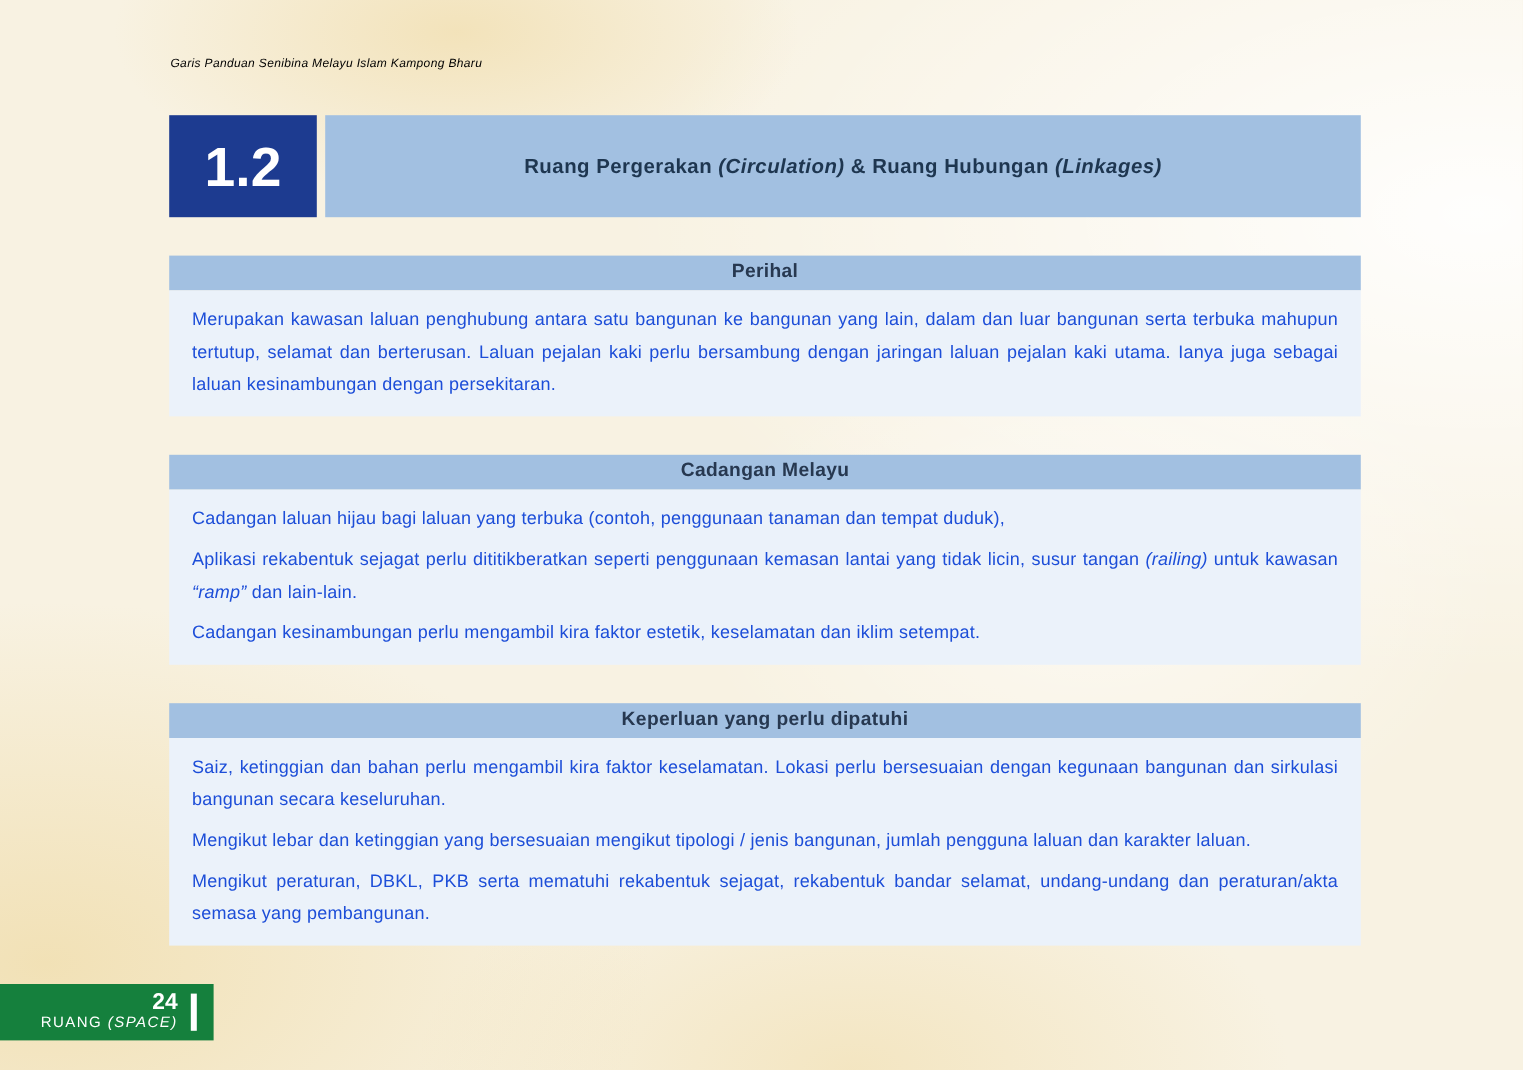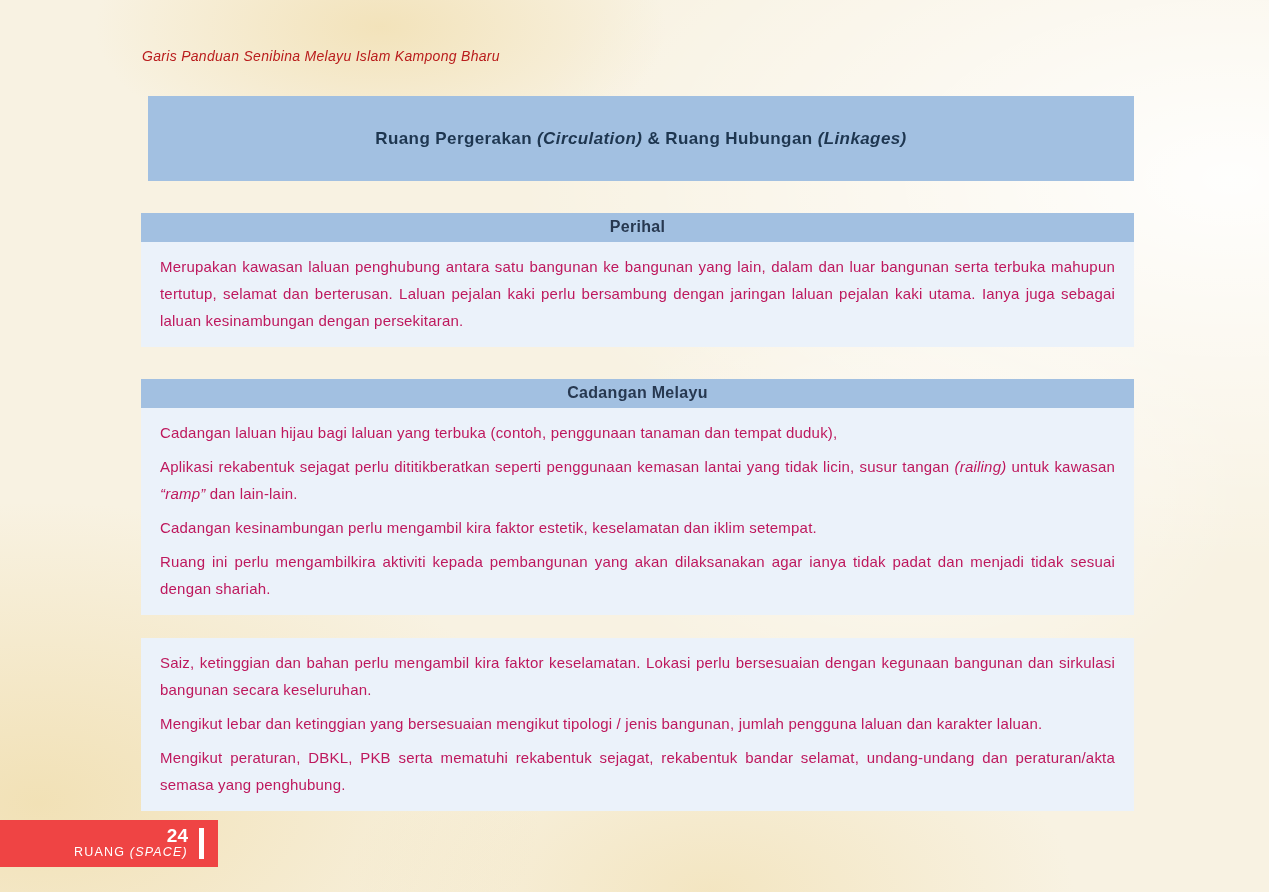--- a/index.html
+++ b/index.html
@@ -12,22 +12,22 @@
     background-image:
       radial-gradient(ellipse 420px 200px at 30% 3%, rgba(236,208,138,0.45), transparent 68%),
       radial-gradient(ellipse 720px 430px at 3% 90%, rgba(235,208,138,0.50), transparent 70%),
       radial-gradient(ellipse 520px 280px at 56% 100%, rgba(237,212,148,0.42), transparent 70%),
       radial-gradient(ellipse 950px 520px at 97% 20%, rgba(255,255,255,0.92), transparent 75%),
       radial-gradient(ellipse 480px 320px at 72% 55%, rgba(255,255,255,0.55), transparent 70%);
   }
 
   .running-header {
     position: absolute; left: 142px; top: 48px;
-    font-size: 14px; font-style: italic; letter-spacing: 0.3px;
-    color: #b91c1c;
+    font-size: 10px; font-style: italic; letter-spacing: 0.3px;
+    color: #000000;
   }
 
   .content { position: absolute; left: 141px; top: 96px; width: 993px; }
 
   .title-row { display: flex; height: 85px; }
   .num-box {
     width: 123px; background: #1d3b90; color: #ffffff;
     font-weight: 700; font-size: 46px;
     display: flex; align-items: center; justify-content: center;
   }
@@ -37,74 +37,77 @@
     display: flex; align-items: center; justify-content: center;
   }
 
   .section { margin-top: 23px; }
   .sec-head {
     background: #a2c0e1; color: #273850;
     font-weight: 700; font-size: 16px; text-align: center;
     padding: 5px 0 6px; letter-spacing: 0.3px; margin-top: 32px;
   }
   .sec-body {
-    background: #ebf2fa; color: #be185d;
+    background: #ebf2fa; color: #1d4ed8;
     font-size: 15px; line-height: 27px; letter-spacing: 0.2px;
     text-align: justify;
     padding: 11px 19px 13px;
   }
   .sec-body p { margin: 0 0 7px; }
   .sec-body p:last-child { margin-bottom: 0; }
   .it { font-style: italic; }
 
   .footer {
     position: absolute; left: 0; top: 820px;
-    width: 218px; height: 47px; background: #ef4444;
+    width: 178px; height: 47px; background: #15803d;
     display: flex; align-items: center; justify-content: flex-end;
   }
   .footer-text { text-align: right; color: #ffffff; }
   .footer-num { font-size: 19px; font-weight: 700; line-height: 18px; }
   .footer-label { font-size: 12.5px; letter-spacing: 1.2px; line-height: 15px; }
   .footer-divider { width: 5px; height: 31px; background: #ffffff; margin: 0 14px 0 11px; }
 </style>
 </head>
 <body>
 
 <div class="running-header">Garis Panduan Senibina Melayu Islam Kampong Bharu</div>
 
 <div class="content">
 
   <div class="title-row">
+    <div class="num-box">
+      <span>1.2</span>
+    </div>
     <div class="title-bar">
       <span><span>Ruang Pergerakan </span><span class="it">(Circulation)</span><span> &amp; Ruang Hubungan </span><span class="it">(Linkages)</span></span>
     </div>
   </div>
 
   <div class="section">
     <div class="sec-head">Perihal</div>
     <div class="sec-body">
       <p>Merupakan kawasan laluan penghubung antara satu bangunan ke bangunan yang lain, dalam dan luar bangunan serta terbuka mahupun tertutup, selamat dan berterusan. Laluan pejalan kaki perlu bersambung dengan jaringan laluan pejalan kaki utama. Ianya juga sebagai laluan kesinambungan dengan persekitaran.</p>
     </div>
   </div>
 
   <div class="section">
     <div class="sec-head">Cadangan Melayu</div>
     <div class="sec-body">
       <p>Cadangan laluan hijau bagi laluan yang terbuka (contoh, penggunaan tanaman dan tempat duduk),</p>
       <p><span>Aplikasi rekabentuk sejagat perlu dititikberatkan seperti penggunaan kemasan lantai yang tidak licin, susur tangan </span><span class="it">(railing)</span><span> untuk kawasan </span><span class="it">“ramp”</span><span> dan lain-lain.</span></p>
       <p>Cadangan kesinambungan perlu mengambil kira faktor estetik, keselamatan dan iklim setempat.</p>
-      <p>Ruang ini perlu mengambilkira aktiviti kepada pembangunan yang akan dilaksanakan agar ianya tidak padat dan menjadi tidak sesuai dengan shariah.</p>
     </div>
   </div>
 
   <div class="section">
+    <div class="sec-head">Keperluan yang perlu dipatuhi</div>
     <div class="sec-body">
       <p>Saiz, ketinggian dan bahan perlu mengambil kira faktor keselamatan. Lokasi perlu bersesuaian dengan kegunaan bangunan dan sirkulasi bangunan secara keseluruhan.</p>
       <p>Mengikut lebar dan ketinggian yang bersesuaian mengikut tipologi / jenis bangunan, jumlah pengguna laluan dan karakter laluan.</p>
-      <p>Mengikut peraturan, DBKL, PKB serta mematuhi rekabentuk sejagat, rekabentuk bandar selamat, undang-undang dan peraturan/akta semasa yang penghubung.</p>
+      <p>Mengikut peraturan, DBKL, PKB serta mematuhi rekabentuk sejagat, rekabentuk bandar selamat, undang-undang dan peraturan/akta semasa yang pembangunan.</p>
     </div>
   </div>
 
 </div>
 
 <div class="footer">
   <div class="footer-text">
     <div class="footer-num">24</div>
     <div class="footer-label"><span>RUANG </span><span class="it">(SPACE)</span></div>
   </div>

